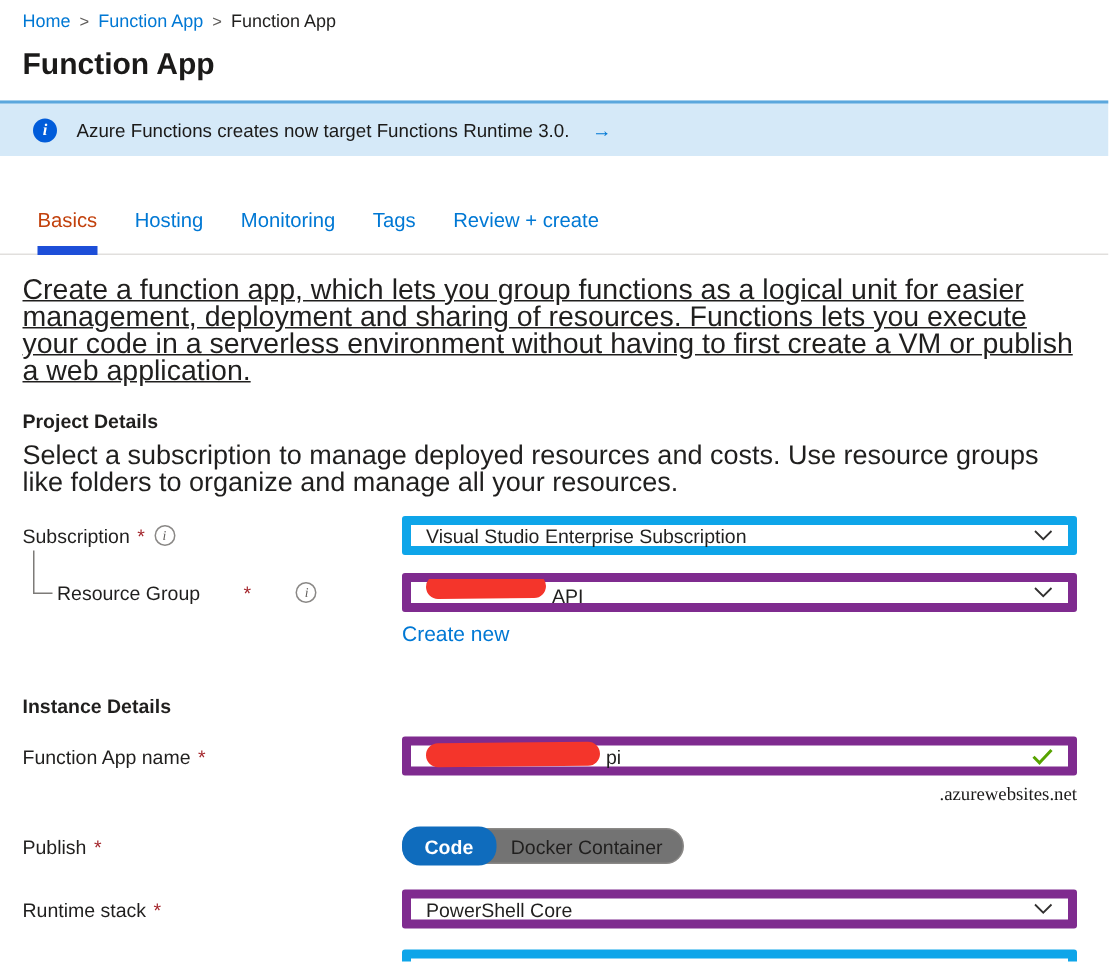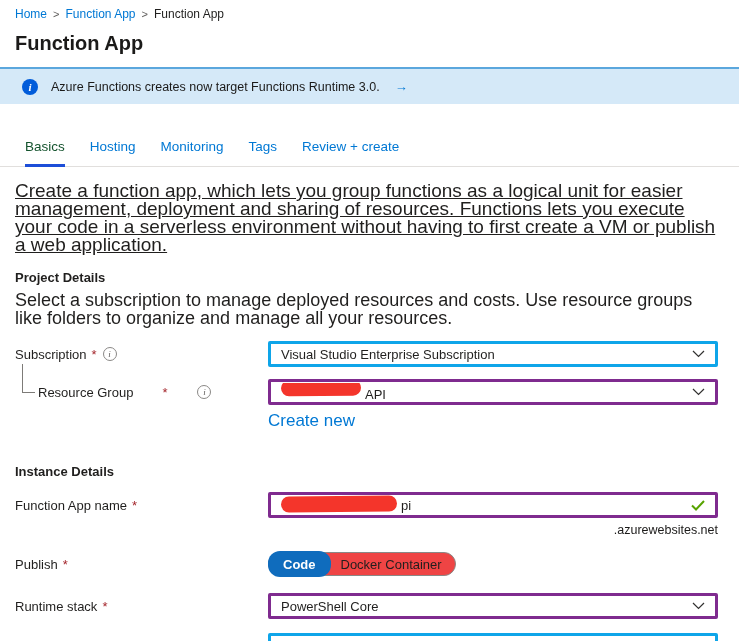--- a/index.html
+++ b/index.html
@@ -24,64 +24,64 @@
     width:16px; height:16px; border-radius:50%; background:#015cda; color:#fff;
     font-size:11px; font-weight:700; font-style:italic; flex:none;
     display:flex; align-items:center; justify-content:center;
     font-family:"Liberation Serif", serif;
   }
   .banner-text { font-size:12.5px; color:#1b1a19; }
   .banner-arrow { color:#0078d4; font-size:13px; margin-left:2px; cursor:pointer; text-decoration:none; }
   
   .tabs { margin-top:35px; padding-left:25px; border-bottom:1px solid #e1dfdd; display:flex; }
   .tab { font-size:13.5px; color:#0078d4; padding-bottom:10px; margin-right:25px; cursor:pointer; }
-  .tab.active { color:#14532d; border-bottom:3px solid #1d4ed8; margin-bottom:-1px; }
+  .tab.active { color:#c2410c; border-bottom:6px solid #1d4ed8; margin-bottom:-1px; }
   
   .content { padding:0 15px; }
   .intro { margin-top:15px; font-size:19px; line-height:18px; max-width:712px;text-decoration:underline; }
   .section-heading { margin-top:16px; font-size:13px; font-weight:700; }
   .section-desc { margin-top:6px; font-size:18px; line-height:18px; max-width:712px; }
   
   .form-row { display:flex; align-items:center; margin-top:12px; }
   .label-cell { width:253px; flex:none; font-size:13px; display:flex; align-items:center; }
   .label-cell.indent { padding-left:23px;gap:24px; }
   .required { color:#a4262c; margin-left:5px; }
   .info-icon {
     width:14px; height:14px; border:1px solid #8a8886; border-radius:50%;
     color:#605e5c; font-size:9px; font-style:italic; margin-left:6px; flex:none;
     display:inline-flex; align-items:center; justify-content:center;
     font-family:"Liberation Serif", serif; cursor:default;
   }
   .control { width:450px; flex:none; }
   .select, .textbox {
-    height:26px; width:450px; border:3px solid #0ea5e9; border-radius:2px;
+    height:26px; width:450px; border:6px solid #0ea5e9; border-radius:2px;
     background:#fff; display:flex; align-items:center; padding:0 10px;
     font-size:13px; cursor:pointer; position:relative;
   }
   .select .value { flex:1 1 auto; overflow:hidden; white-space:nowrap; }
   .dirty { border-color:#7f2b8f; }
   .chevron { flex:none; margin-left:8px; }
   .group-wrap { position:relative; }
   .tree-connector {
     position:absolute; left:7px; top:23px; width:13px; height:29px;
     border-left:1.5px solid #7d7b78; border-bottom:1.5px solid #7d7b78;
   }
   .link-row { margin-top:6px; display:flex; }
   .spacer-label { width:253px; flex:none; }
-  .create-new { font-size:17px; color:#0078d4; text-decoration:none; cursor:pointer; }
+  .create-new { font-size:14px; color:#0078d4; text-decoration:none; cursor:pointer; }
   .redaction { display:inline-block; height:16px; border-radius:8px; background:#f4352b; position:relative; top:-1px; transform:rotate(-0.5deg); }
   .red-rg { width:80px; margin-right:4px; top:-3px; }
   .red-fn { width:116px; margin-right:4px; }
-  .domain-suffix-row { margin-top:5px; display:flex; }
+  .domain-suffix-row { margin-top:5px; display:flex;font-family:Liberation Serif, serif; }
   .domain-suffix { width:450px; text-align:right; font-size:12.5px; color:#1b1a19; }
   .check-icon { margin-left:auto; flex:none; }
   
   .pill-group {
     display:inline-flex; align-items:center; height:24px; border:1px solid #8a8886;
-    border-radius:12px; background:#ef4444;
+    border-radius:12px; background:#737373;
   }
   .pill { font-size:13px; display:flex; align-items:center; height:24px; cursor:pointer; }
   .pill.selected {
     background:#0f6cbd; color:#fff; font-weight:700; border-radius:12px;
     padding:0 15px; margin:-1px 0 -1px -1px; height:26px;
   }
   .pill.unselected { color:#201f1e; padding:0 13px 0 10px; }
 </style>
 </head>
 <body>

